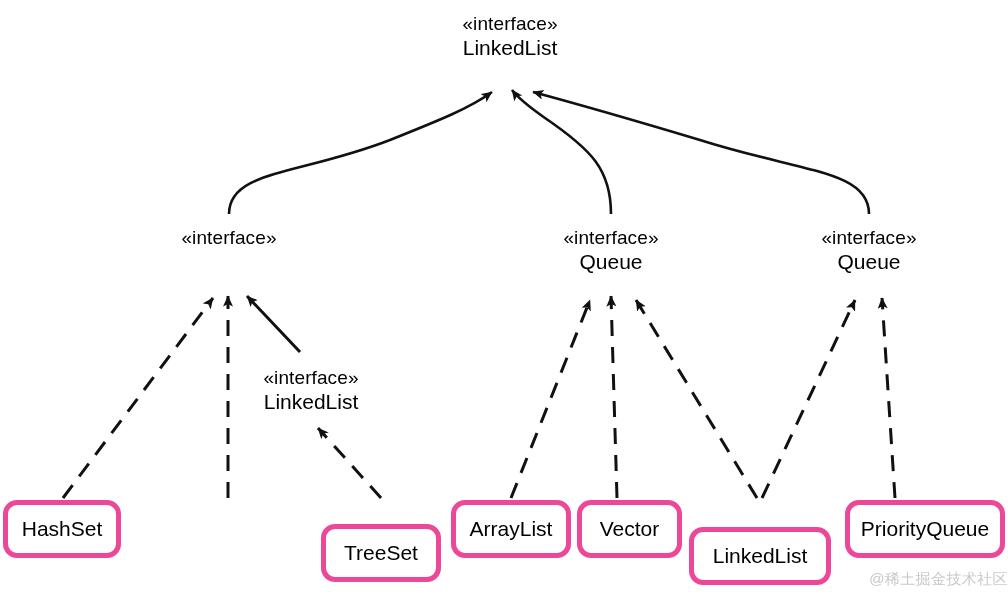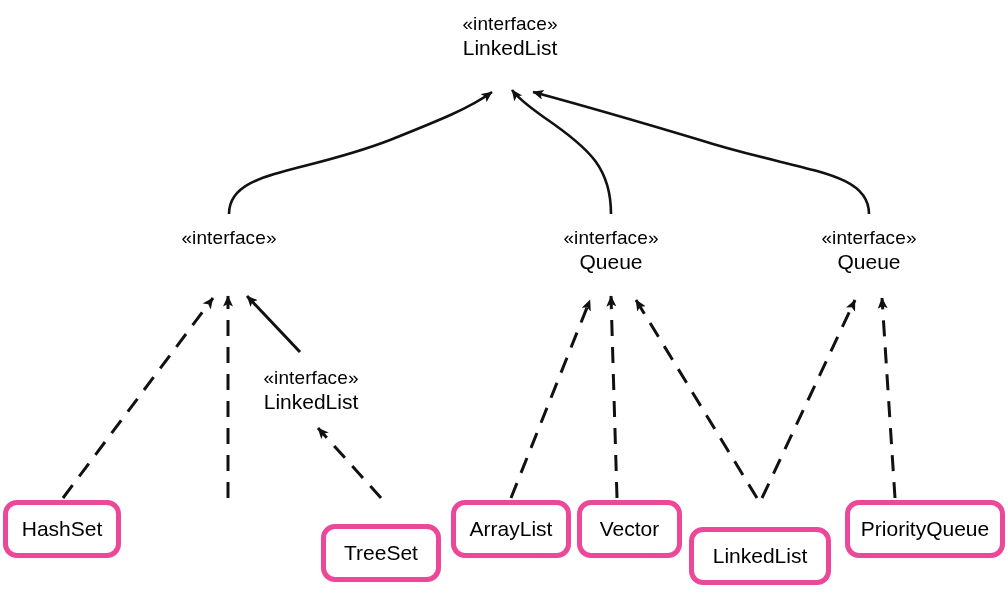--- a/index.html
+++ b/index.html
@@ -144,14 +144,15 @@
   </div>
 
   <div class="class-box" style="left:689px; top:527px; width:142px; height:58px;">
     <span>LinkedList</span>
   </div>
 
   <div class="class-box" style="left:845px; top:500px; width:160px; height:58px;">
     <span>PriorityQueue</span>
   </div>
 
+  <div id="watermark">@稀土掘金技术社区</div>
 
 </div>
 
 </body></html>

